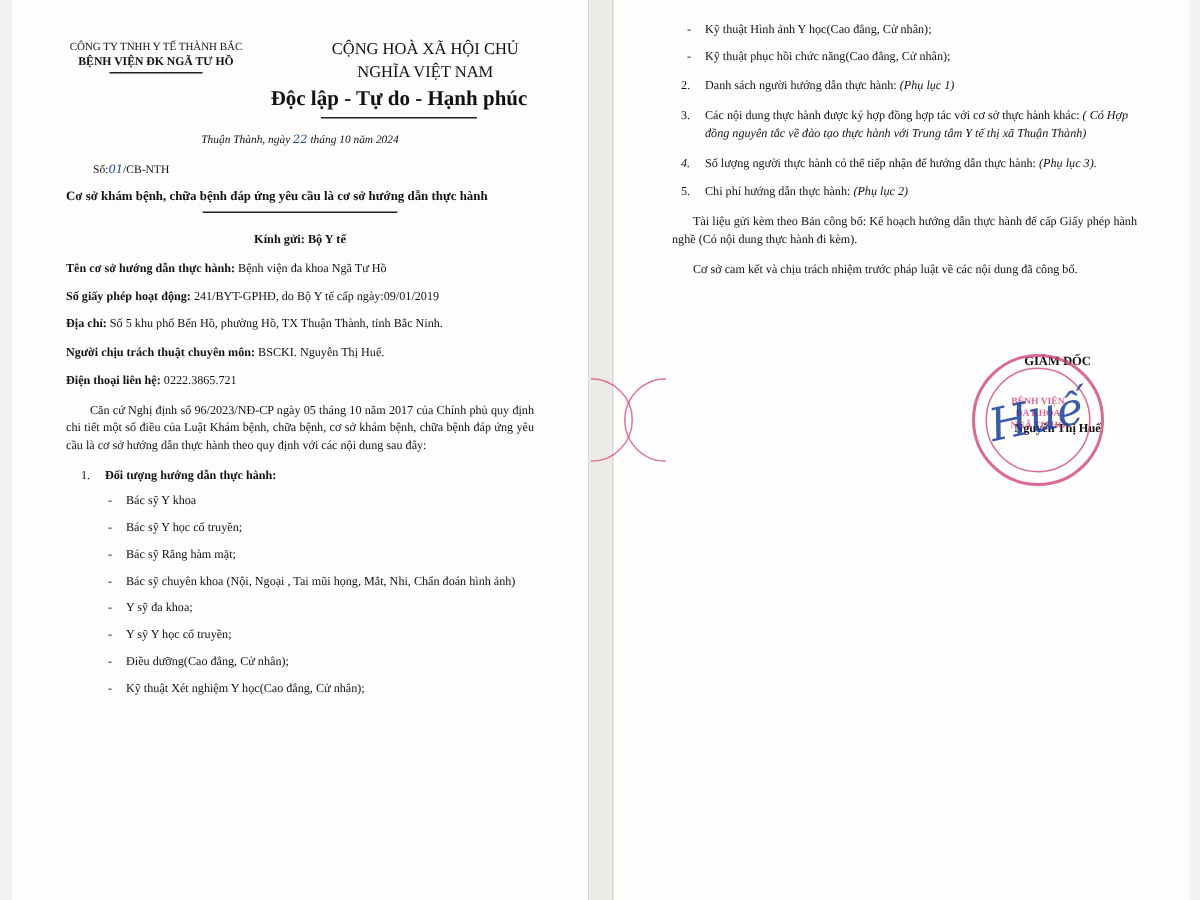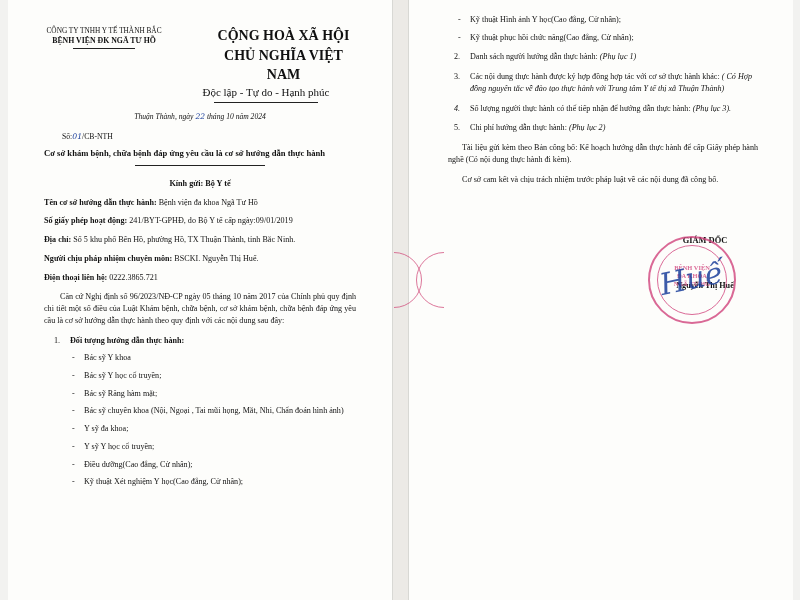--- a/index.html
+++ b/index.html
@@ -66,27 +66,27 @@
     font-weight: bold;
     font-size: 7.8px;
   }
   .hdr-r {
     width: 180px;
     text-align: center;
     font-size: 7.6px;
     line-height: 1.4;
   }
   .hdr-r .b1 {
-    font-weight: bold;
-    font-size: 14px;
-    margin-left: 35px;
-  }
-  .hdr-r .b2 {
     font-weight: normal;
     font-size: 11px;
+    margin-left: 35px;
+  }
+  .hdr-r .b2 {
+    font-weight: bold;
+    font-size: 14px;
   }
   .rule {
     width: 104px;
     height: 1px;
     background: #222;
     margin: 2px auto 0 auto;
   }
   .rule-sm {
     width: 62px;
     height: 1px;
@@ -309,21 +309,21 @@
     </div>
     <div class="field">
       <b>Số giấy phép hoạt động:</b>
       <span>241/BYT-GPHĐ, do Bộ Y tế cấp ngày:09/01/2019</span>
     </div>
     <div class="field">
       <b>Địa chỉ:</b>
       <span>Số 5 khu phố Bến Hồ, phường Hồ, TX Thuận Thành, tỉnh Bắc Ninh.</span>
     </div>
     <div class="field">
-      <b>Người chịu pháp nhiệm chuyên môn:</b>
+      <b>Người chịu trách thuật chuyên môn:</b>
       <span>BSCKI. Nguyễn Thị Huế.</span>
     </div>
     <div class="field">
       <b>Điện thoại liên hệ:</b>
       <span>0222.3865.721</span>
     </div>
 
     <div class="para">Căn cứ Nghị định số 96/2023/NĐ-CP ngày 05 tháng 10 năm 2017 của Chính phủ quy định chi tiết một số điều của Luật Khám bệnh, chữa bệnh, cơ sở khám bệnh, chữa bệnh đáp ứng yêu cầu là cơ sở hướng dẫn thực hành theo quy định với các nội dung sau đây:</div>
 
     <div class="num-item">

